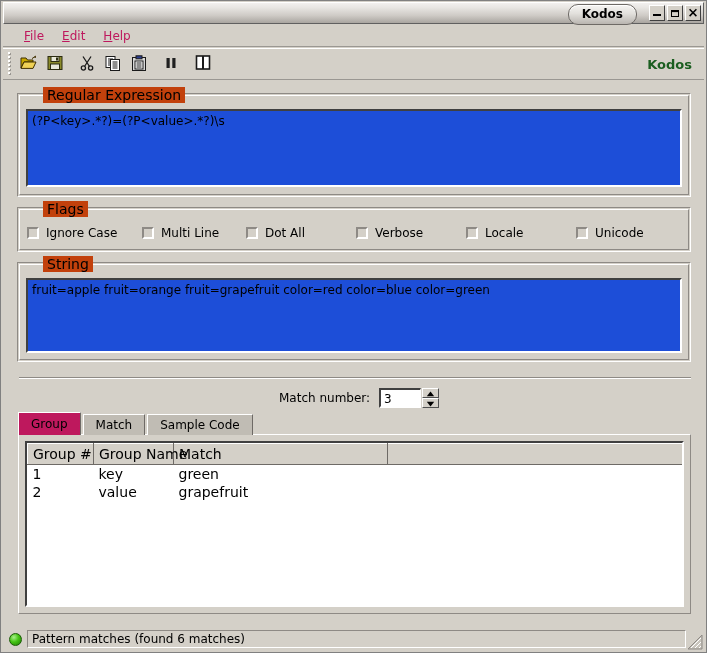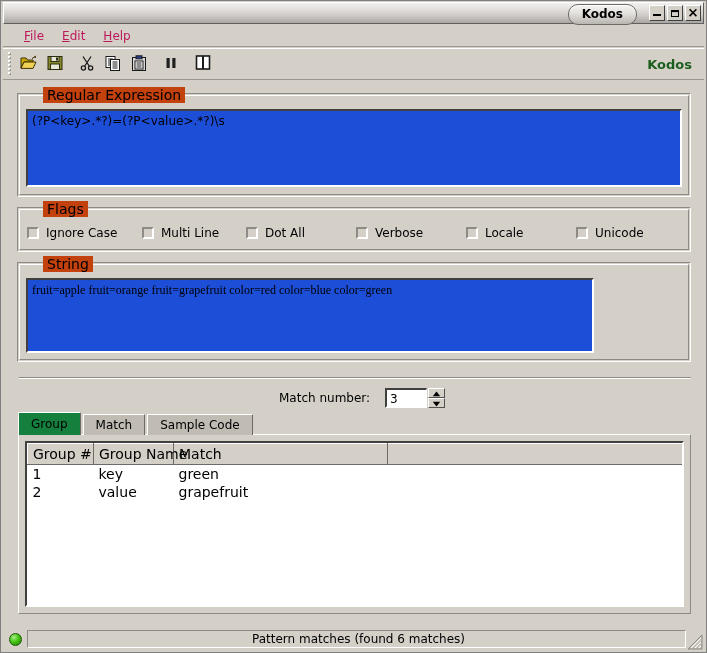--- a/index.html
+++ b/index.html
@@ -243,21 +243,21 @@
     box-sizing: border-box;
     border-top: 1px solid #8e8a85;
     border-bottom: 1px solid #ffffff;
   }
 
   
   .matchnum-row {
     position: absolute;
     display: flex;
     align-items: center;
-    gap: 15px;
+    gap: 9px;
     font-size: 12px;
   }
   .spin-wrap { display: flex; align-items: stretch; }
   .spin-field {
     width: 42px;
     height: 20px;
     box-sizing: border-box;
     background: #ffffff;
     border-top: 2px solid #404040;
     border-left: 2px solid #404040;
@@ -298,21 +298,21 @@
     font-size: 12px;
     background: #c0bcb4;
     border-top: 1px solid #ffffff;
     border-left: 1px solid #ffffff;
     border-right: 1px solid #6e6a66;
     margin-right: 2px;
     cursor: default;
     color: #000;
   }
   .tab.active {
-    background: #15803d;
+    background: #be185d;
     height: 23px;
     line-height: 22px;
     text-align: right;
   }
   .tabpanel {
     position: absolute;
     box-sizing: border-box;
     background: #d4d0c8;
     border-top: 1px solid #ffffff;
     border-left: 1px solid #ffffff;
@@ -394,21 +394,20 @@
     border-left: 1px solid #8e8a85;
     border-right: 1px solid #ffffff;
     border-bottom: 1px solid #ffffff;
     font-size: 12px;
     line-height: 16px;
     padding-left: 4px;
     color: #000;
     overflow: hidden;
     white-space: nowrap;
     margin-right: 18px;
-    text-align: center;
   }
   .resize-grip {
     position: absolute;
     right: 4px;
     bottom: 3px;
     width: 16px;
     height: 16px;
   }
 </style>
 </head>
@@ -566,21 +565,21 @@
       <span>Locale</span>
     </div>
     <div class="flag" style="left:573px; top:145px;">
       <span class="cb"></span>
       <span>Unicode</span>
     </div>
 
     <div class="groupbox" style="left:14px; top:181px; width:674px; height:100px;">
       <div class="gb-title">String</div>
     </div>
-    <div class="textfield" style="left:23px; top:197px; width:568px; height:75px;font-family:Liberation Serif, serif;">fruit=apple fruit=orange fruit=grapefruit color=red color=blue color=green</div>
+    <div class="textfield" style="left:23px; top:197px; width:656px; height:75px;">fruit=apple fruit=orange fruit=grapefruit color=red color=blue color=green</div>
 
     <div class="hsep" style="left:16px; top:296px; width:672px;"></div>
 
     <div class="matchnum-row" style="left:276px; top:307px;">
       <span>Match number:</span>
       <span class="spin-wrap">
         <span class="spin-field">3</span>
         <span class="spin-btns">
           <span class="spin-btn">
             <span>

